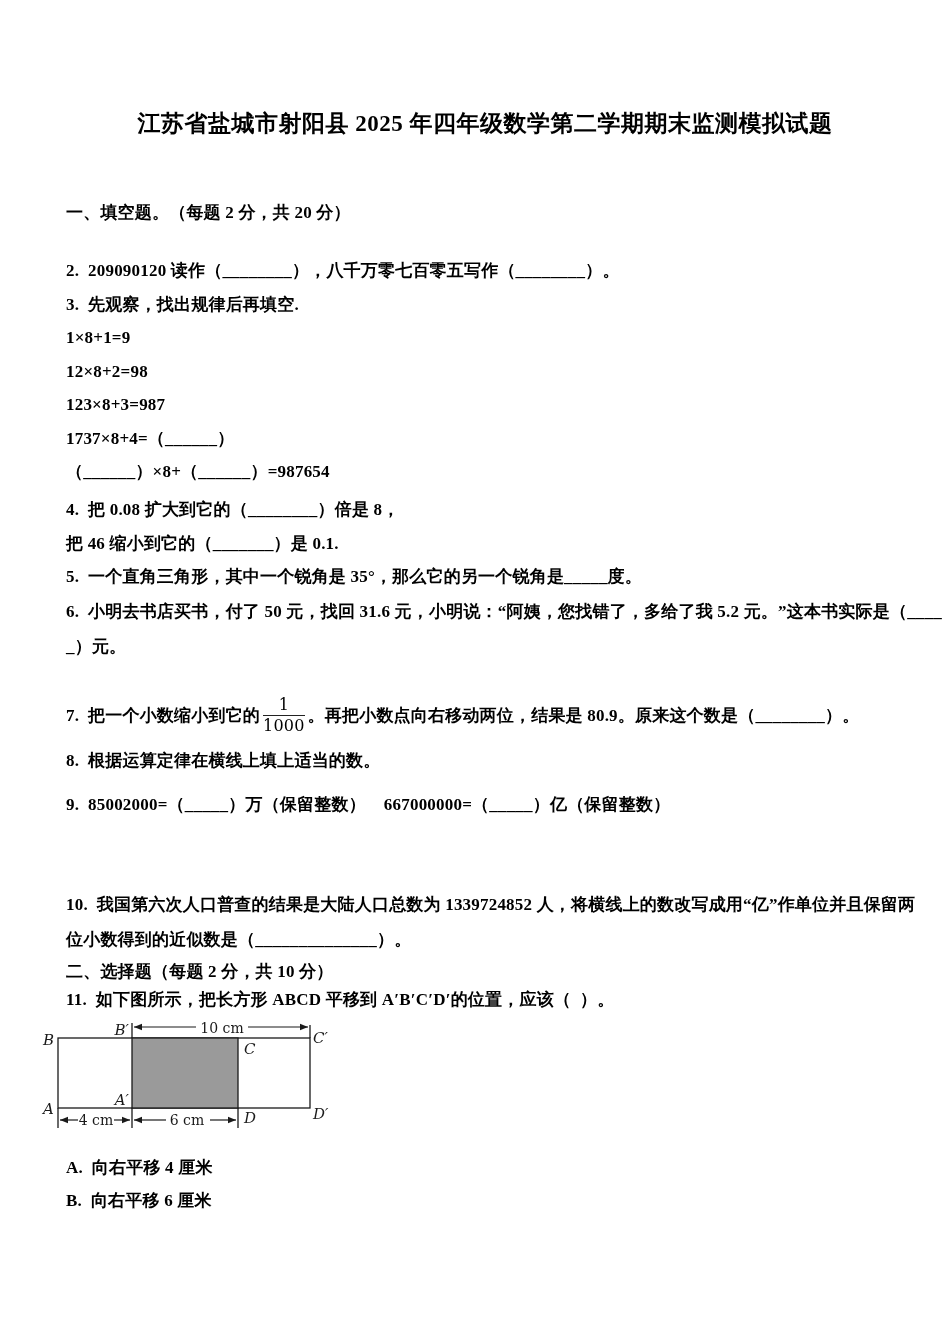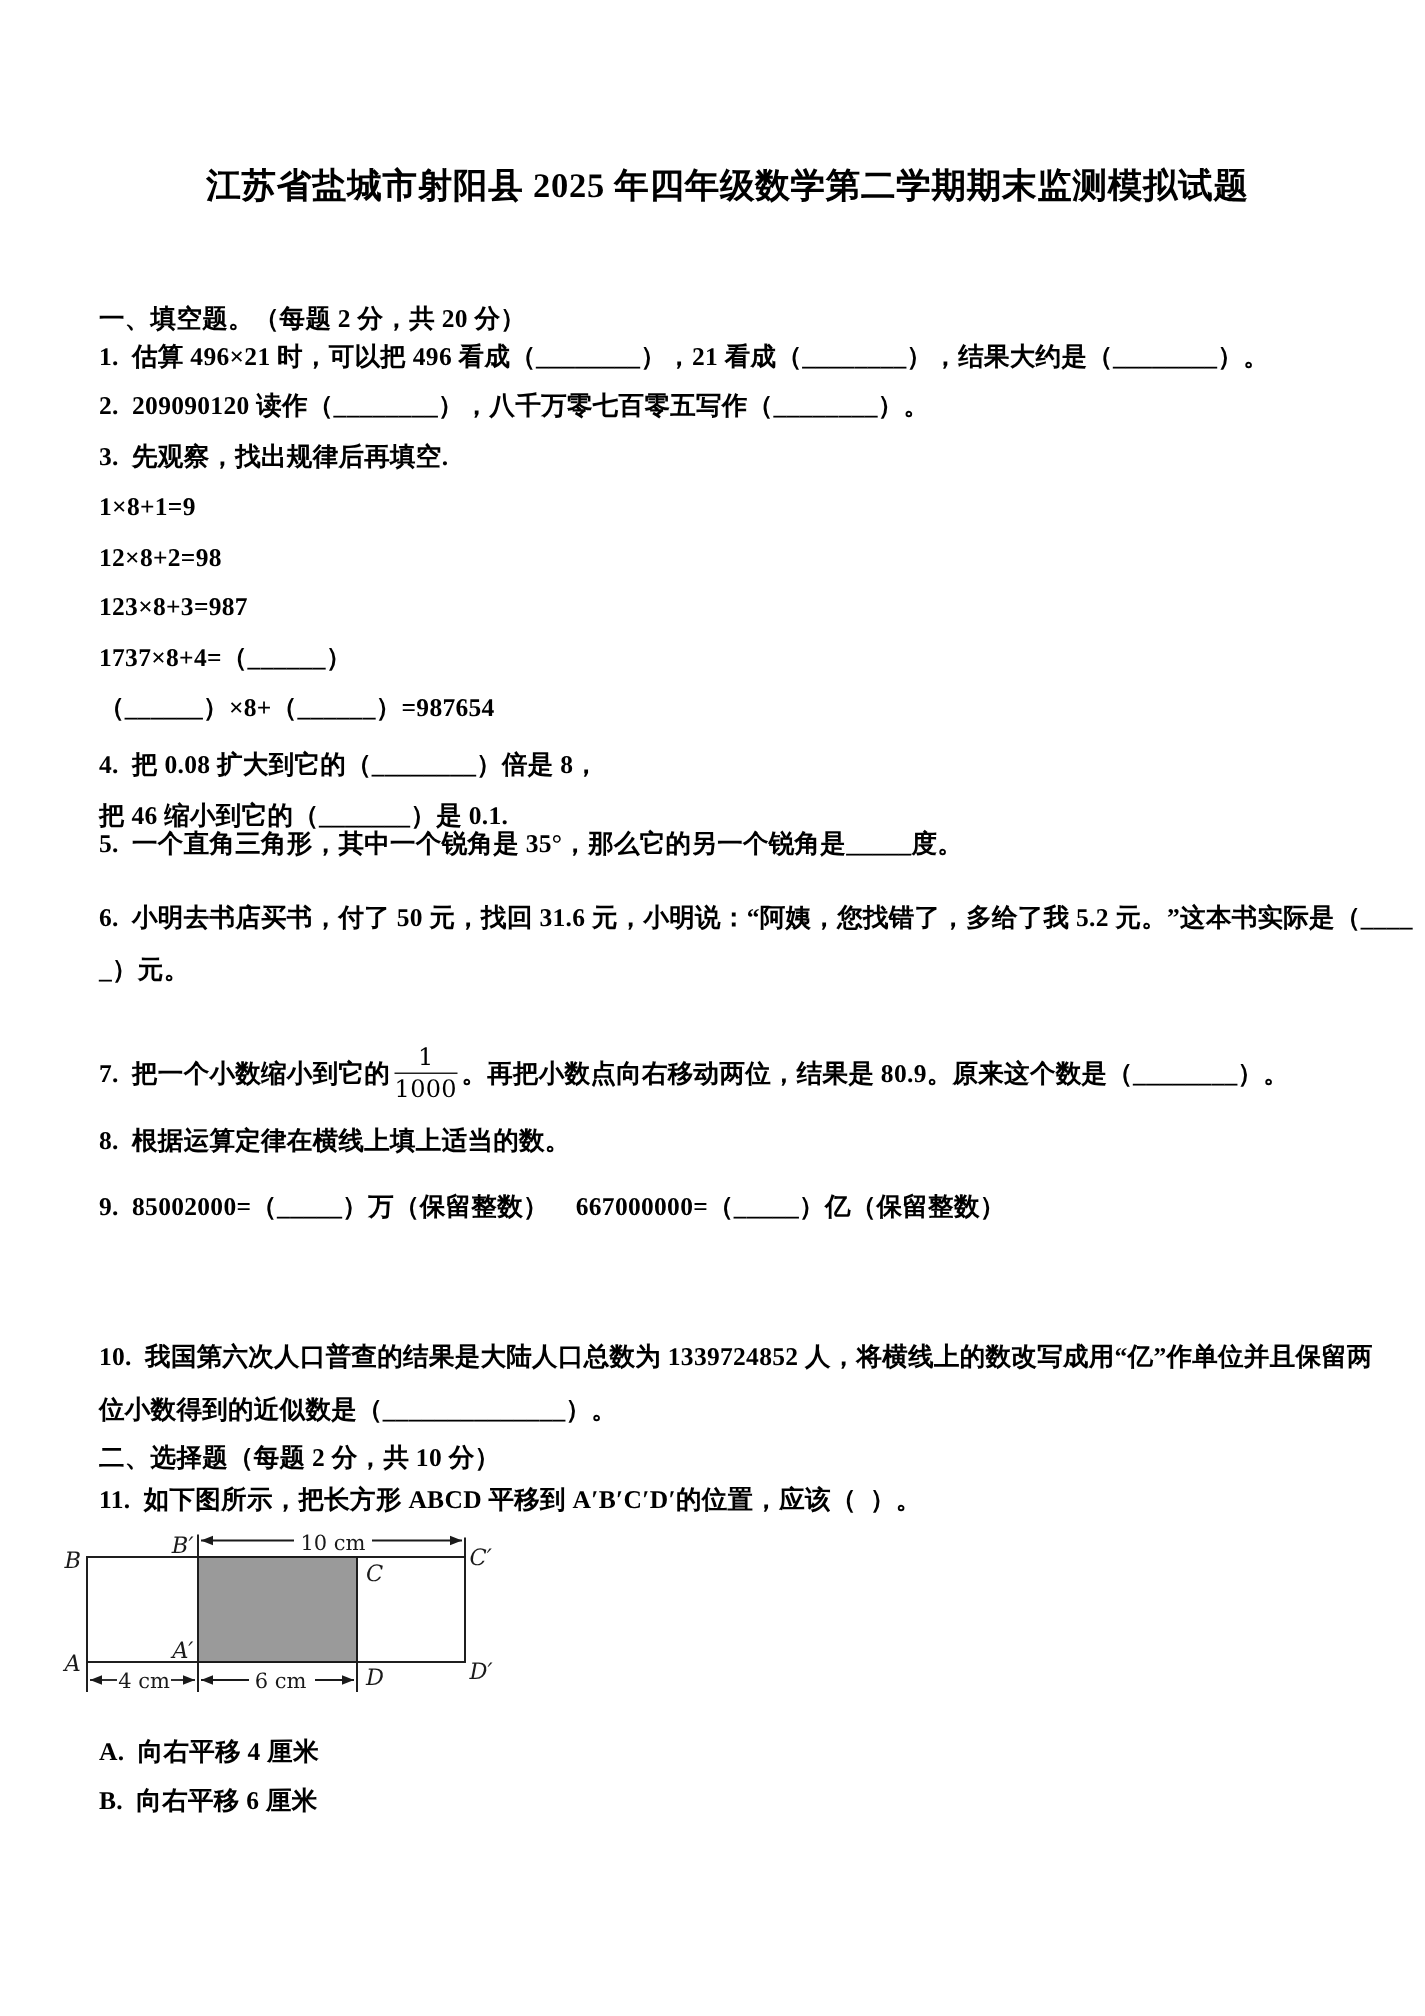--- a/index.html
+++ b/index.html
@@ -36,34 +36,33 @@
 </style>
 </head>
 <body>
 
 <div class="page">
 
   <div class="ln title" style="top:110px">江苏省盐城市射阳县 2025 年四年级数学第二学期期末监测模拟试题</div>
 
   <div class="ln" style="top:202px">一、填空题。（每题 2 分，共 20 分）</div>
 
-  <div class="ln" style="top:227px">1.  估算 496×21 时，可以把 496 看成（________），21 看成（________），结果大约是（________）。</div>
   <div class="ln" style="top:260px">2.  209090120 读作（________），八千万零七百零五写作（________）。</div>
   <div class="ln" style="top:294px">3.  先观察，找出规律后再填空.</div>
 
   <div class="ln" style="top:327px">1×8+1=9</div>
   <div class="ln" style="top:361px">12×8+2=98</div>
   <div class="ln" style="top:394px">123×8+3=987</div>
   <div class="ln" style="top:428px">1737×8+4=（______）</div>
   <div class="ln" style="top:461px">（______）×8+（______）=987654</div>
 
   <div class="ln" style="top:499px">4.  把 0.08 扩大到它的（________）倍是 8，</div>
   <div class="ln" style="top:533px">把 46 缩小到它的（_______）是 0.1.</div>
 
-  <div class="ln" style="top:552px">5.  一个直角三角形，其中一个锐角是 35°，那么它的另一个锐角是_____度。</div>
+  <div class="ln" style="top:566px">5.  一个直角三角形，其中一个锐角是 35°，那么它的另一个锐角是_____度。</div>
 
   <div class="ln" style="top:601px">6.  小明去书店买书，付了 50 元，找回 31.6 元，小明说：“阿姨，您找错了，多给了我 5.2 元。”这本书实际是（____</div>
   <div class="ln" style="top:636px">_）元。</div>
 
   <div class="ln" style="top:696px"><span>7.  把一个小数缩小到它的</span><span class="frac"><span class="num">1</span><span class="den">1000</span></span><span>。再把小数点向右移动两位，结果是 80.9。原来这个数是（________）。</span></div>
 
   <div class="ln" style="top:750px">8.  根据运算定律在横线上填上适当的数。</div>
 
   <div class="ln" style="top:794px"><span>9.  85002000=（_____）万（保留整数）</span><span class="gap18"></span><span>667000000=（_____）亿（保留整数）</span></div>
 

